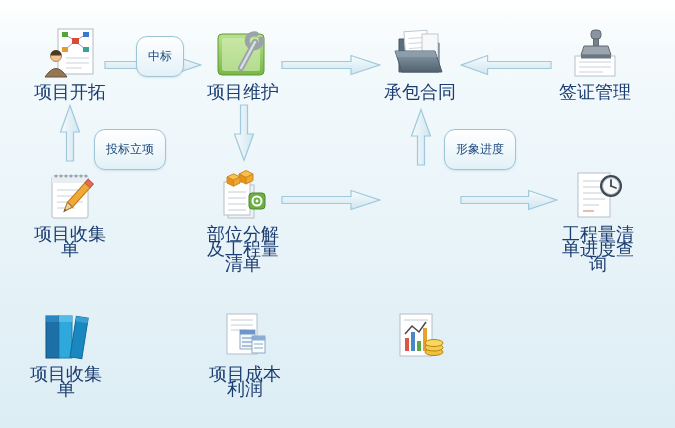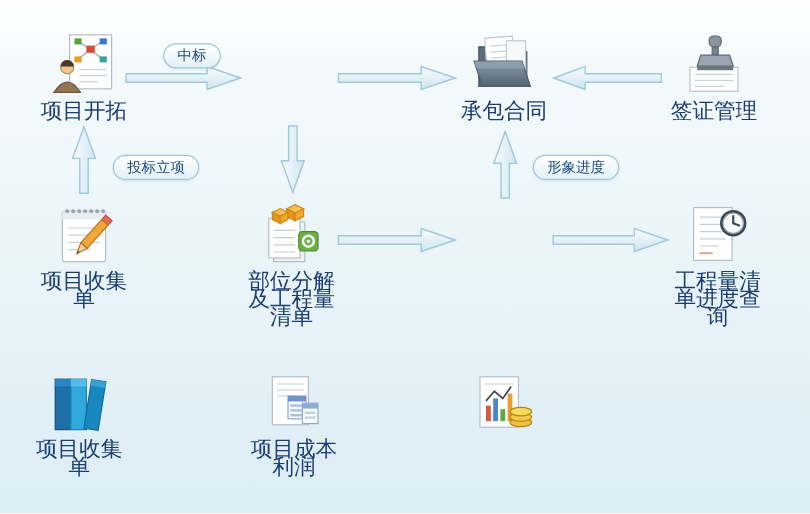--- a/index.html
+++ b/index.html
@@ -5,21 +5,21 @@
   html,body{margin:0;padding:0;background:#fff;}
   body{font-family:"Liberation Sans","DejaVu Sans",sans-serif;}
   .stage{position:relative;width:675px;height:428px;overflow:hidden;
     background:linear-gradient(180deg,#ffffff 0%,#f4fafc 12%,#e9f4f9 52%,#dcedf4 100%);}
   .node{position:absolute;width:90px;cursor:pointer;z-index:2;}
   .node .icon{width:56px;height:56px;margin:0 auto;}
   .node .icon svg{width:100%;height:100%;display:block;}
   .node-label{width:78px;margin:3px auto 0;text-align:center;font-size:18px;line-height:15px;color:#1a3c70;}
   .arrow{position:absolute;z-index:1;}
   .arrow svg{display:block;width:100%;height:100%;}
-  .badge{position:absolute;z-index:3;height:17px;line-height:17px;padding:1px 11px;
+  .badge{position:absolute;z-index:3;height:17px;line-height:17px;padding:11px 11px;
     border:1px solid #9cc5d8;border-radius:11px;
     background:linear-gradient(180deg,#ffffff,#e2f1f7);
     font-size:12px;color:#1d4a7d;white-space:nowrap;
     box-shadow:0 1px 2px rgba(130,170,190,0.25);}
 </style>
 </head>
 <body>
 
 <div class="stage">
 
@@ -69,20 +69,32 @@
             <line x1="24" y1="42" x2="40" y2="42"></line>
           </g>
         <circle cx="14" cy="30" r="5.5" fill="#f2c492" stroke="#b08a58"></circle>
         <path d="M8.5 29.5 a5.5 5.5 0 0 1 11 0 z" fill="#4a3a28"></path>
         <path d="M3 51 q11 -17 22 0 z" fill="#937655" stroke="#6d5436"></path>
       </svg>
     </div>
     <div class="node-label">项目开拓</div>
   </div>
 
+  <div class="node" style="left:198px;top:26px;">
+    <div class="icon">
+      <svg viewBox="0 0 56 56">
+        <rect x="3" y="8" width="46" height="41" rx="4" fill="url(#gradGreenFolder)" stroke="#5f9a35"></rect>
+        <rect x="7" y="12" width="38" height="33" rx="2" fill="#d3ecb3" opacity="0.65"></rect>
+        <path d="M41 8 a7 7 0 1 0 5 5" fill="none" stroke="#9aa2ac" stroke-width="5" stroke-linecap="round"></path>
+        <line x1="40" y1="16" x2="26" y2="42" stroke="#9aa2ac" stroke-width="6" stroke-linecap="round"></line>
+        <line x1="40" y1="16" x2="26" y2="42" stroke="#d8dde2" stroke-width="2.5" stroke-linecap="round"></line>
+      </svg>
+    </div>
+    <div class="node-label">项目维护</div>
+  </div>
 
   <div class="node" style="left:375px;top:26px;">
     <div class="icon">
       <svg viewBox="0 0 56 56">
         <path d="M7 13 h16 l4 4 h20 v29 H7 z" fill="#5c6d7c" stroke="#45576a"></path>
         <g transform="rotate(-4 24 21)">
           <rect x="13" y="5" width="23" height="33" fill="#ffffff" stroke="#c0c8d0"></rect>
           <g stroke="#ccd4da">
               <line x1="17" y1="12" x2="32" y2="12"></line>
               <line x1="17" y1="17" x2="32" y2="17"></line>

